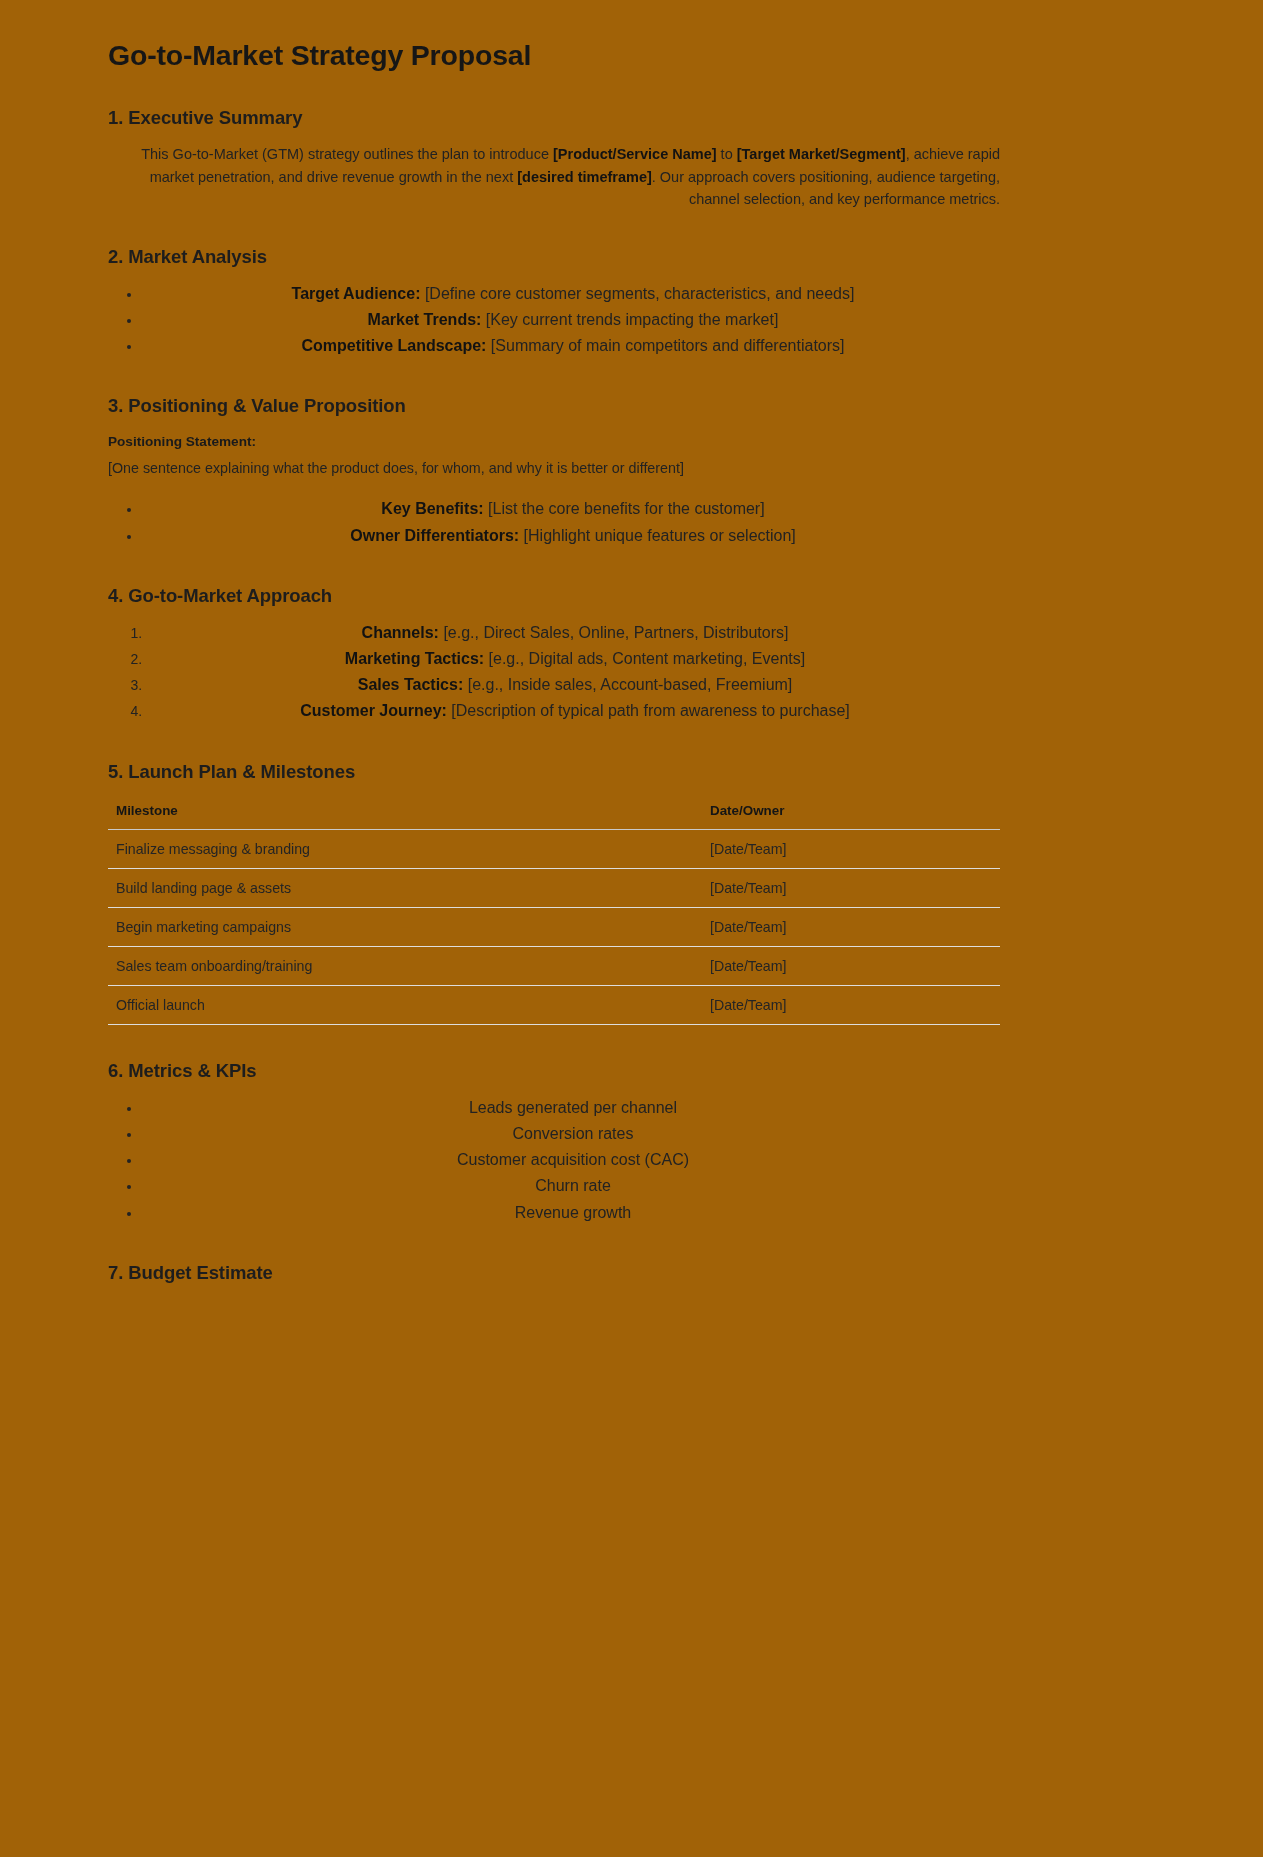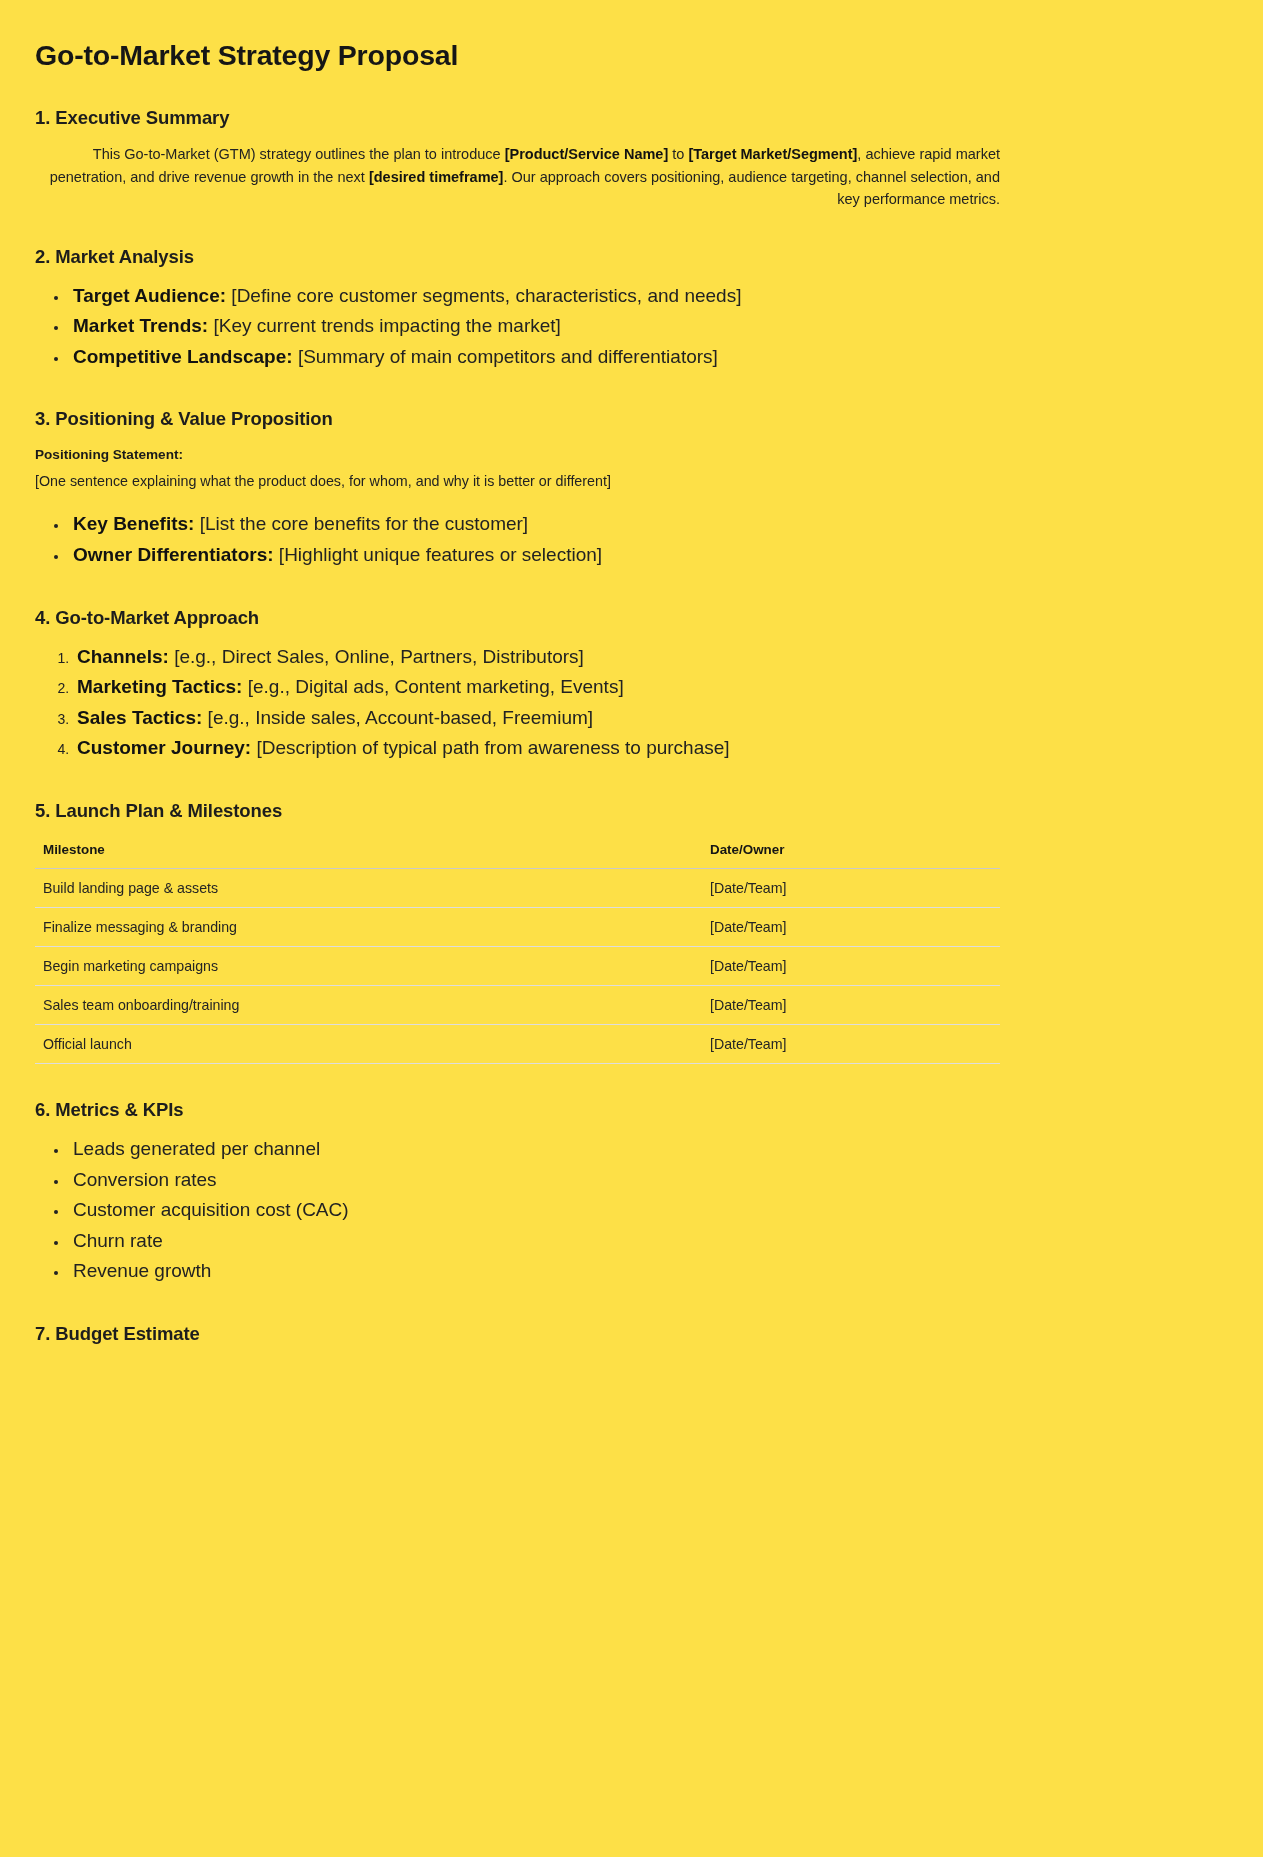--- a/index.html
+++ b/index.html
@@ -11,22 +11,22 @@
   body {
     width: 1263px;
     min-height: 1857px;
     font-family: "Liberation Sans", sans-serif;
     color: #1a1a1a;
     -webkit-font-smoothing: antialiased;
   }
   .page {
     width: 1263px;
     min-height: 1857px;
-    background: #fde047;
-    padding: 38px 263px 40px 35px;
+    background: #a16207;
+    padding: 38px 263px 40px 108px;
   }
   .doc-title {
     font-size: 28.5px;
     font-weight: 700;
     letter-spacing: -0.2px;
     color: #161616;
     margin: 0 0 34px 0;
     line-height: 1.2;
   }
   h2.section-heading {
@@ -59,25 +59,26 @@
     margin: 0;
     color: #222222;
   }
   ul.doc-list, ol.doc-list {
     margin: 0;
     padding-left: 34px;
   }
   ul.doc-list { list-style-type: disc; }
   ol.doc-list { list-style-type: decimal; padding-left: 38px; }
   ul.doc-list li, ol.doc-list li {
-    font-size: 19px;
+    font-size: 16px;
     line-height: 1.45;
     color: #222222;
     margin-bottom: 3px;
     padding-left: 4px;
+    text-align: center;
   }
   ul.doc-list li::marker { font-size: 13px; }
   ol.doc-list li::marker { font-size: 14px; color: #222; }
   .b { font-weight: 700; color: #121212; }
   
   table.milestones {
     width: 100%;
     border-collapse: collapse;
     margin-top: 6px;
   }
@@ -157,25 +158,25 @@
     <h2 class="section-heading">5. Launch Plan &amp; Milestones</h2>
     <table class="milestones">
       <thead>
         <tr>
           <th class="col-milestone">Milestone</th>
           <th class="col-date">Date/Owner</th>
         </tr>
       </thead>
       <tbody>
         <tr>
+          <td class="col-milestone">Finalize messaging &amp; branding</td>
+          <td class="col-date">[Date/Team]</td>
+        </tr>
+        <tr>
           <td class="col-milestone">Build landing page &amp; assets</td>
-          <td class="col-date">[Date/Team]</td>
-        </tr>
-        <tr>
-          <td class="col-milestone">Finalize messaging &amp; branding</td>
           <td class="col-date">[Date/Team]</td>
         </tr>
         <tr>
           <td class="col-milestone">Begin marketing campaigns</td>
           <td class="col-date">[Date/Team]</td>
         </tr>
         <tr>
           <td class="col-milestone">Sales team onboarding/training</td>
           <td class="col-date">[Date/Team]</td>
         </tr>

